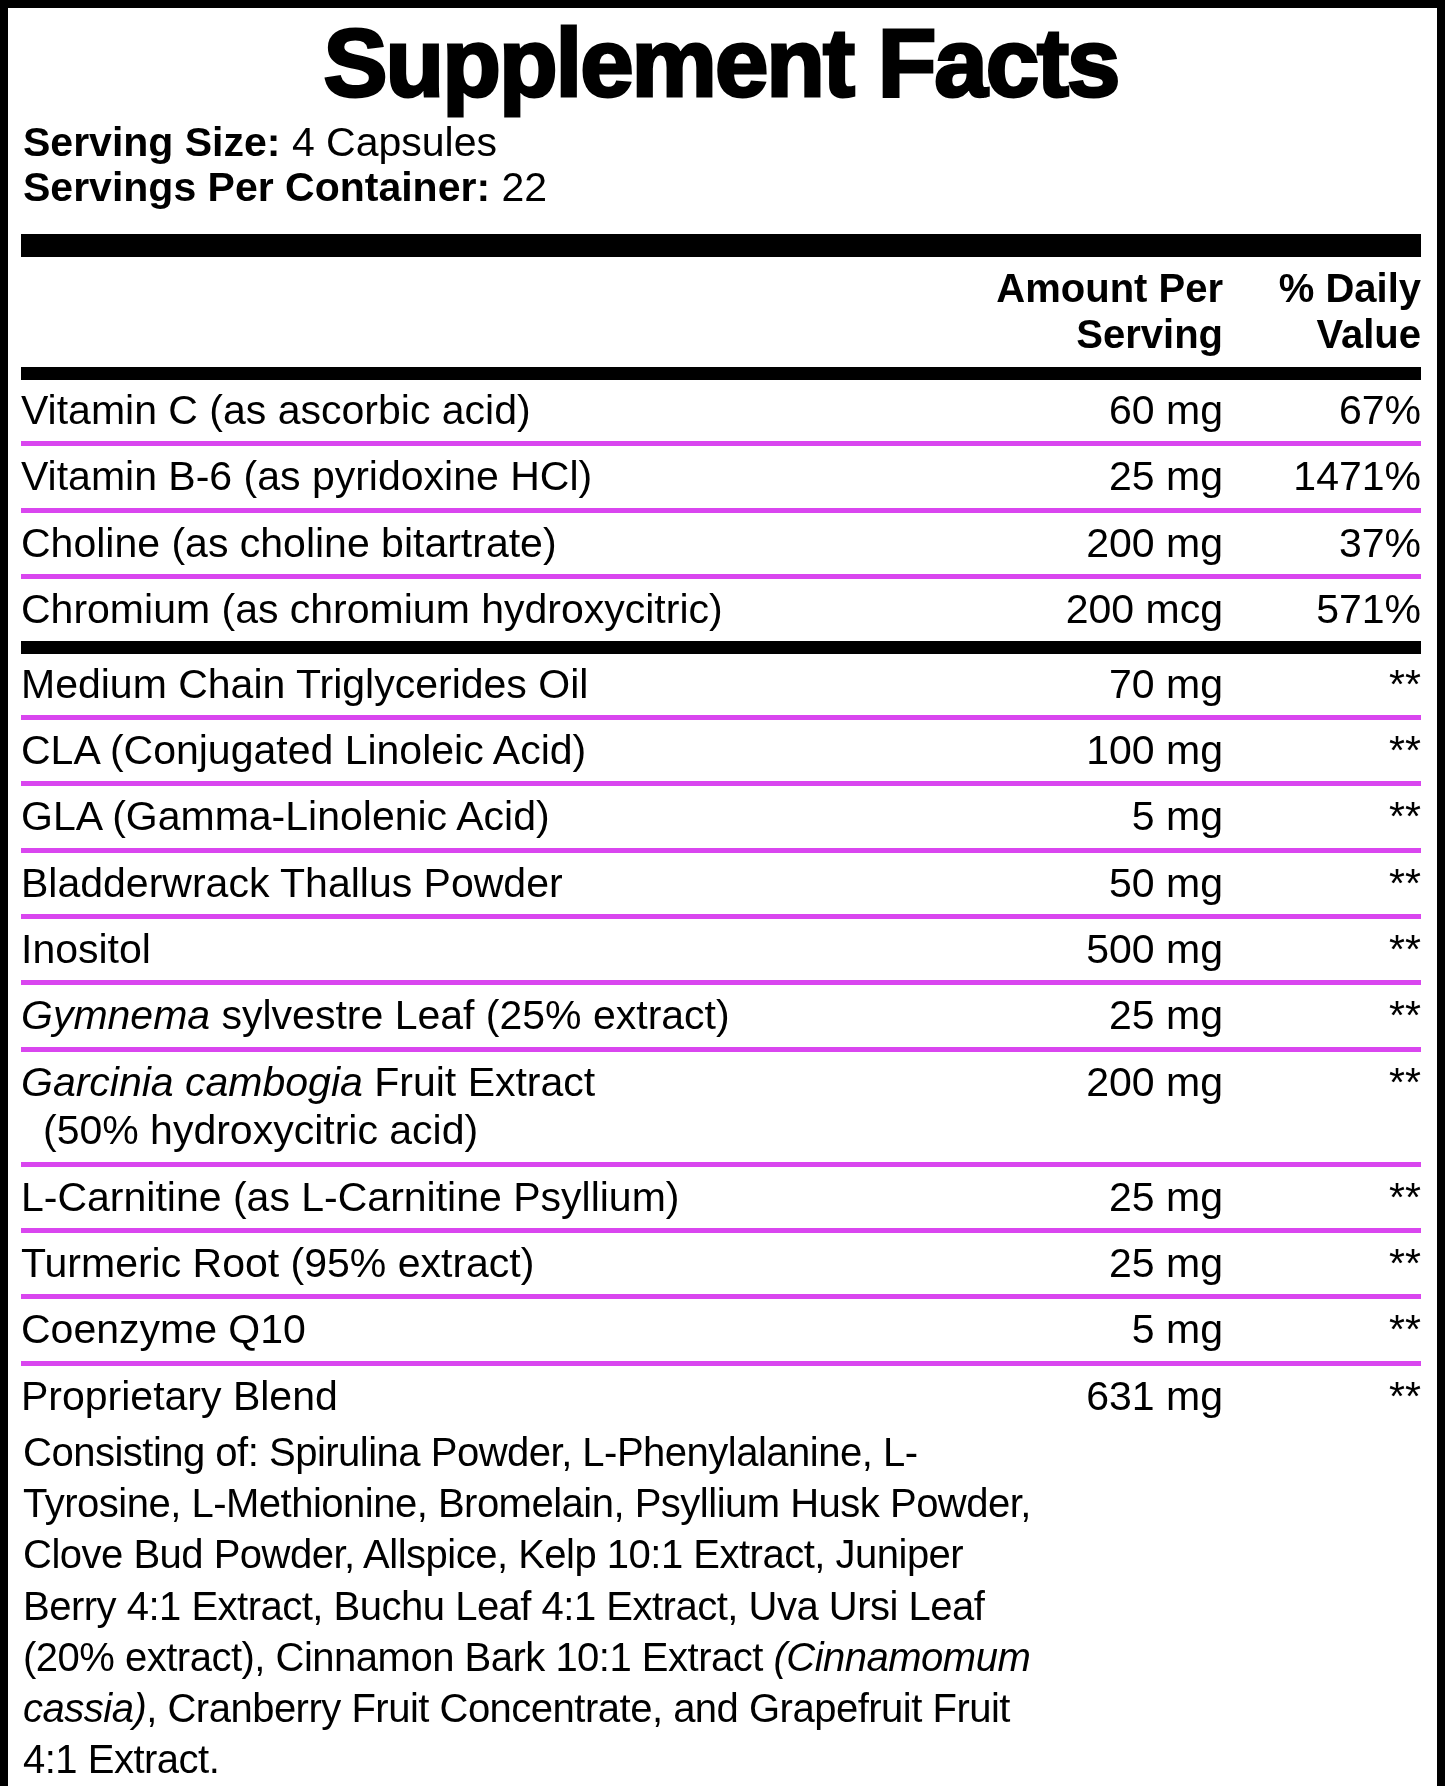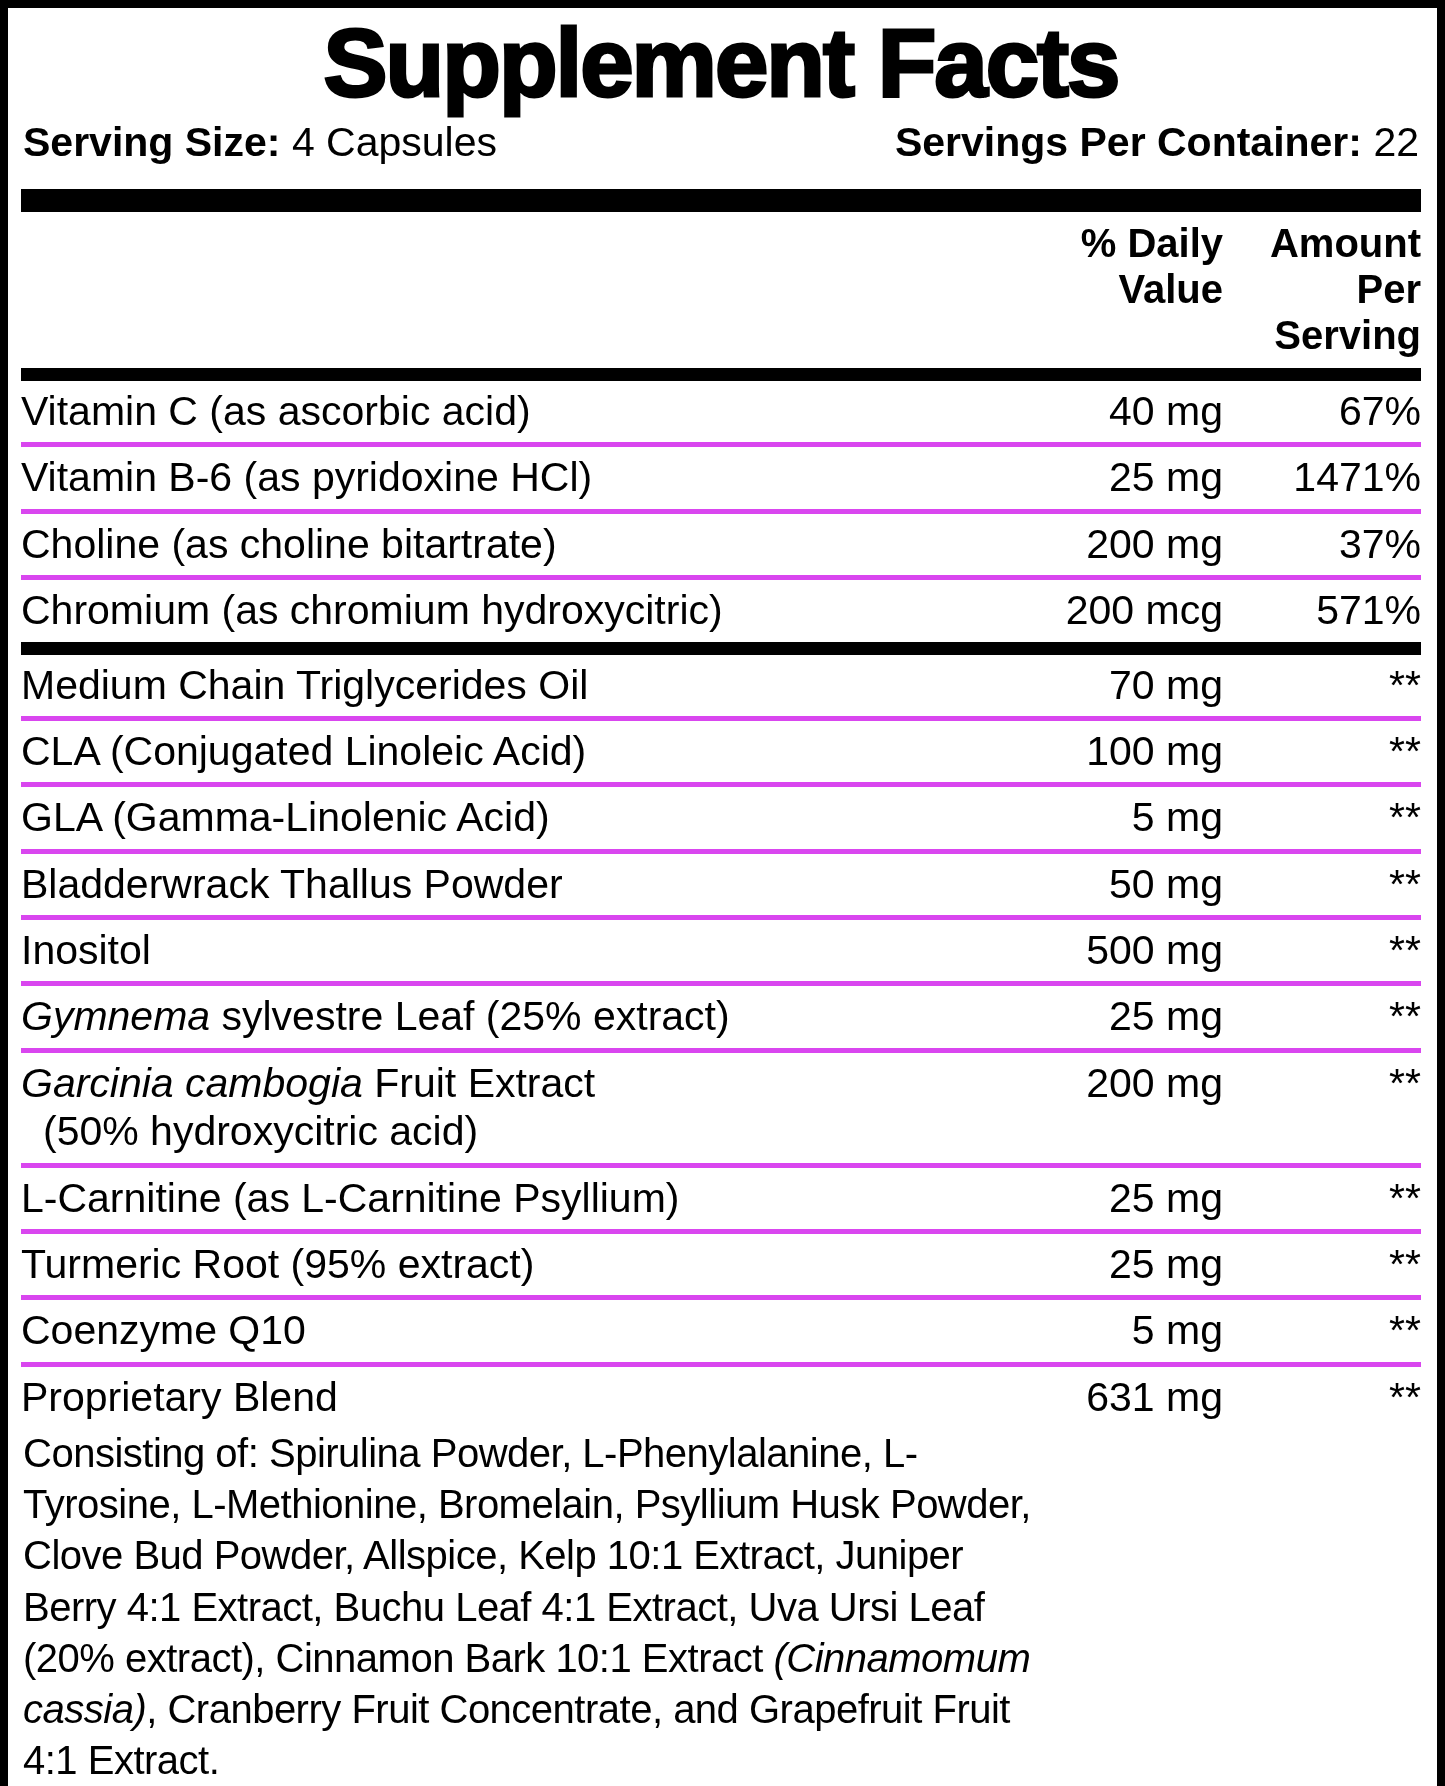--- a/index.html
+++ b/index.html
@@ -28,20 +28,21 @@
     -webkit-text-stroke: 3px #000;
     margin: 2px 0 8px 0;
   }
 
   .serving-row {
     display: flex;
     justify-content: space-between;
     font-size: 41px;
     line-height: 1.1;
     margin: 0 2px 24px 2px;
+    flex-direction: column;
   }
   .bold { font-weight: bold; }
 
   .bar { background: #000; }
   .bar.thick-top { height: 23px; }
   .bar.medium   { height: 13px; }
   .bar.thick-mid{ height: 13px; }
   .bar.thick-bot{ height: 16px; margin-top: 4px; }
 
   .head-row {
@@ -102,32 +103,32 @@
     <div>
       <span class="bold">Servings Per Container:</span>
       <span>22</span>
     </div>
   </div>
 
   <div class="bar thick-top"></div>
 
   <div class="head-row">
     <div></div>
+    <div class="head-cell">Amount Per
+Serving</div>
     <div class="head-cell">% Daily
 Value</div>
-    <div class="head-cell">Amount Per
-Serving</div>
   </div>
 
   <div class="bar medium"></div>
 
   <div class="rows">
     <div class="row">
       <div class="cell name"><span class="it"></span><span>Vitamin C (as ascorbic acid)</span></div>
-      <div class="cell amt">40 mg</div>
+      <div class="cell amt">60 mg</div>
       <div class="cell dv">67%</div>
     </div>
     <div class="row">
       <div class="cell name"><span class="it"></span><span>Vitamin B-6 (as pyridoxine HCl)</span></div>
       <div class="cell amt">25 mg</div>
       <div class="cell dv">1471%</div>
     </div>
     <div class="row">
       <div class="cell name"><span class="it"></span><span>Choline (as choline bitartrate)</span></div>
       <div class="cell amt">200 mg</div>

